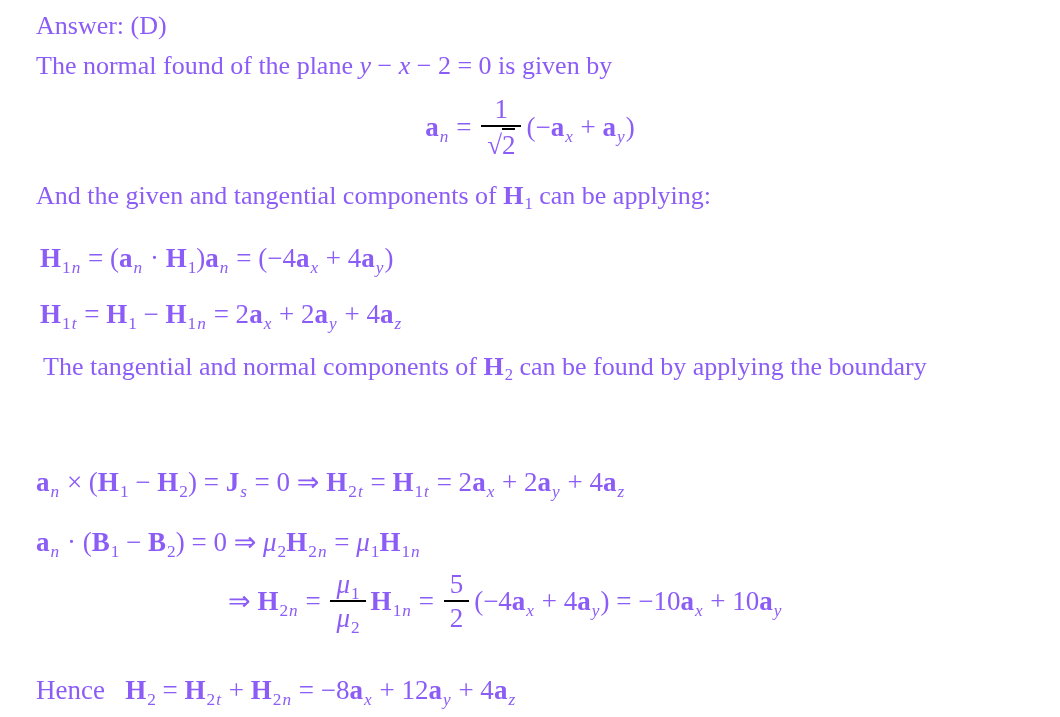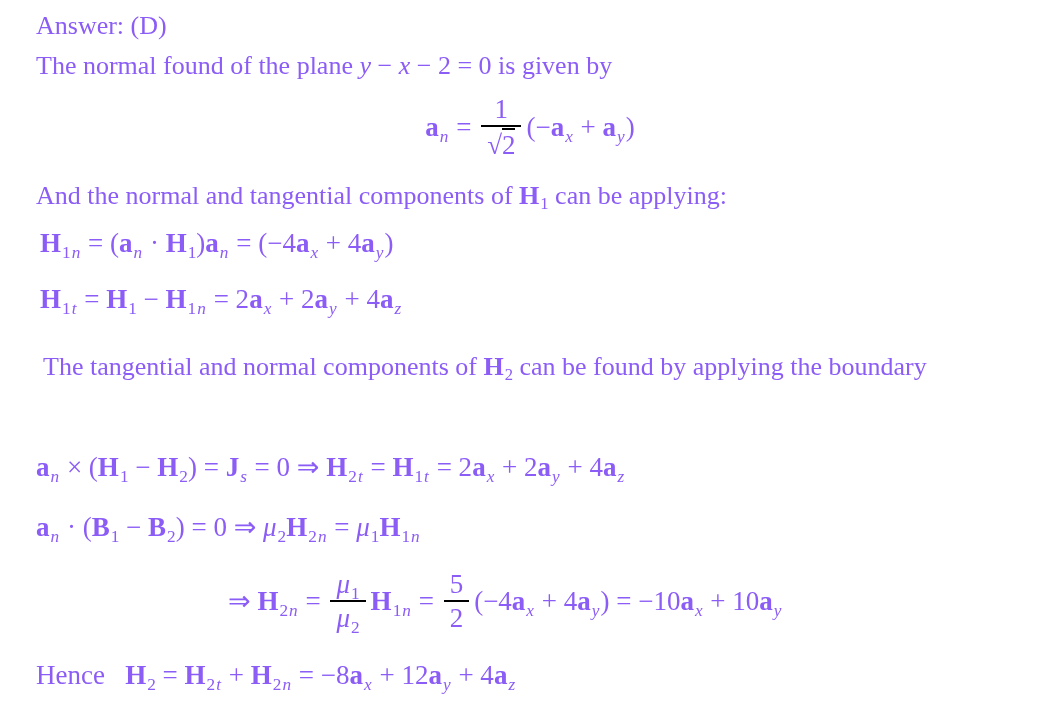--- a/index.html
+++ b/index.html
@@ -7,21 +7,21 @@
     position:relative;
     width:1012px;
     height:717px;
     background:#ffffff;
     color:#8b5cf6;
     font-family:Liberation Serif, serif;
     overflow:hidden;
   }
   .abs{position:absolute;margin:0;white-space:pre;}
   .txt{font-size:26px;line-height:40px;}
-  .eq{font-size:27px;line-height:31px;}
+  .eq{font-size:27px;line-height:60px;}
   .eq-tall{font-size:27px;line-height:82px;}
   
   .math span{white-space:pre;}
   .m-r{font-style:normal;}
   .m-i{font-style:italic;}
   .m-b{font-weight:bold;}
   .m-sub{font-size:0.64em;font-style:italic;position:relative;top:0.33em;padding:0 1px;}
   .m-subd{font-size:0.64em;position:relative;top:0.33em;padding-left:1px;}
   .frac{
     display:inline-flex;
@@ -52,21 +52,21 @@
   #eq-h2n{top:560px;left:228px;}
   #l-hence{top:660px;left:36px;}
 </style>
 </head>
 <body>
 
 <div class="canvas">
   <p class="abs txt" id="l-answer">Answer: (D)</p>
   <p class="abs txt math" id="l-intro"><span class="m-r">The normal found of the plane </span><span class="m-i">y</span><span class="m-r"> − </span><span class="m-i">x</span><span class="m-r"> − 2 = 0 is given by</span></p>
   <p class="abs eq math" id="eq-an"><span class="m-b">a</span><span class="m-sub">n</span><span class="m-r"> = </span><span class="frac"><span class="num"><span class="m-r">1</span></span><span class="den"><span class="rad"><span>√</span><span class="radx">2</span></span></span></span><span class="m-r">(−</span><span class="m-b">a</span><span class="m-sub">x</span><span class="m-r"> + </span><span class="m-b">a</span><span class="m-sub">y</span><span class="m-r">)</span></p>
-  <p class="abs txt math" id="l-h1intro"><span class="m-r">And the normal and tangential components of </span><span class="m-b">H</span><span class="m-subd">1</span><span class="m-r"> can be applying:</span></p>
+  <p class="abs txt math" id="l-h1intro"><span class="m-r">And the given and tangential components of </span><span class="m-b">H</span><span class="m-subd">1</span><span class="m-r"> can be applying:</span></p>
   <p class="abs eq math" id="eq-h1n"><span class="m-b">H</span><span class="m-subd">1</span><span class="m-sub">n</span><span class="m-r"> = (</span><span class="m-b">a</span><span class="m-sub">n</span><span class="m-r"> · </span><span class="m-b">H</span><span class="m-subd">1</span><span class="m-r">)</span><span class="m-b">a</span><span class="m-sub">n</span><span class="m-r"> = (−4</span><span class="m-b">a</span><span class="m-sub">x</span><span class="m-r"> + 4</span><span class="m-b">a</span><span class="m-sub">y</span><span class="m-r">)</span></p>
   <p class="abs eq math" id="eq-h1t"><span class="m-b">H</span><span class="m-subd">1</span><span class="m-sub">t</span><span class="m-r"> = </span><span class="m-b">H</span><span class="m-subd">1</span><span class="m-r"> − </span><span class="m-b">H</span><span class="m-subd">1</span><span class="m-sub">n</span><span class="m-r"> = 2</span><span class="m-b">a</span><span class="m-sub">x</span><span class="m-r"> + 2</span><span class="m-b">a</span><span class="m-sub">y</span><span class="m-r"> + 4</span><span class="m-b">a</span><span class="m-sub">z</span></p>
   <p class="abs txt math" id="l-h2intro"><span class="m-r">The tangential and normal components of </span><span class="m-b">H</span><span class="m-subd">2</span><span class="m-r"> can be found by applying the boundary</span></p>
   <p class="abs eq math" id="eq-bc1"><span class="m-b">a</span><span class="m-sub">n</span><span class="m-r"> × (</span><span class="m-b">H</span><span class="m-subd">1</span><span class="m-r"> − </span><span class="m-b">H</span><span class="m-subd">2</span><span class="m-r">) = </span><span class="m-b">J</span><span class="m-sub">s</span><span class="m-r"> = 0 ⇒ </span><span class="m-b">H</span><span class="m-subd">2</span><span class="m-sub">t</span><span class="m-r"> = </span><span class="m-b">H</span><span class="m-subd">1</span><span class="m-sub">t</span><span class="m-r"> = 2</span><span class="m-b">a</span><span class="m-sub">x</span><span class="m-r"> + 2</span><span class="m-b">a</span><span class="m-sub">y</span><span class="m-r"> + 4</span><span class="m-b">a</span><span class="m-sub">z</span></p>
   <p class="abs eq math" id="eq-bc2"><span class="m-b">a</span><span class="m-sub">n</span><span class="m-r"> · (</span><span class="m-b">B</span><span class="m-subd">1</span><span class="m-r"> − </span><span class="m-b">B</span><span class="m-subd">2</span><span class="m-r">) = 0 ⇒ </span><span class="m-i">μ</span><span class="m-subd">2</span><span class="m-b">H</span><span class="m-subd">2</span><span class="m-sub">n</span><span class="m-r"> = </span><span class="m-i">μ</span><span class="m-subd">1</span><span class="m-b">H</span><span class="m-subd">1</span><span class="m-sub">n</span></p>
   <p class="abs eq-tall math" id="eq-h2n"><span class="m-r">⇒ </span><span class="m-b">H</span><span class="m-subd">2</span><span class="m-sub">n</span><span class="m-r"> = </span><span class="frac"><span class="num"><span class="m-i">μ</span><span class="m-subd">1</span></span><span class="den"><span class="m-i">μ</span><span class="m-subd">2</span></span></span><span class="m-b">H</span><span class="m-subd">1</span><span class="m-sub">n</span><span class="m-r"> = </span><span class="frac"><span class="num"><span class="m-r">5</span></span><span class="den"><span class="m-r">2</span></span></span><span class="m-r">(−4</span><span class="m-b">a</span><span class="m-sub">x</span><span class="m-r"> + 4</span><span class="m-b">a</span><span class="m-sub">y</span><span class="m-r">) = −10</span><span class="m-b">a</span><span class="m-sub">x</span><span class="m-r"> + 10</span><span class="m-b">a</span><span class="m-sub">y</span></p>
   <p class="abs eq math" id="l-hence"><span class="m-r">Hence&nbsp; &nbsp;</span><span class="m-b">H</span><span class="m-subd">2</span><span class="m-r"> = </span><span class="m-b">H</span><span class="m-subd">2</span><span class="m-sub">t</span><span class="m-r"> + </span><span class="m-b">H</span><span class="m-subd">2</span><span class="m-sub">n</span><span class="m-r"> = −8</span><span class="m-b">a</span><span class="m-sub">x</span><span class="m-r"> + 12</span><span class="m-b">a</span><span class="m-sub">y</span><span class="m-r"> + 4</span><span class="m-b">a</span><span class="m-sub">z</span></p>
 </div>
 
 </body></html>

